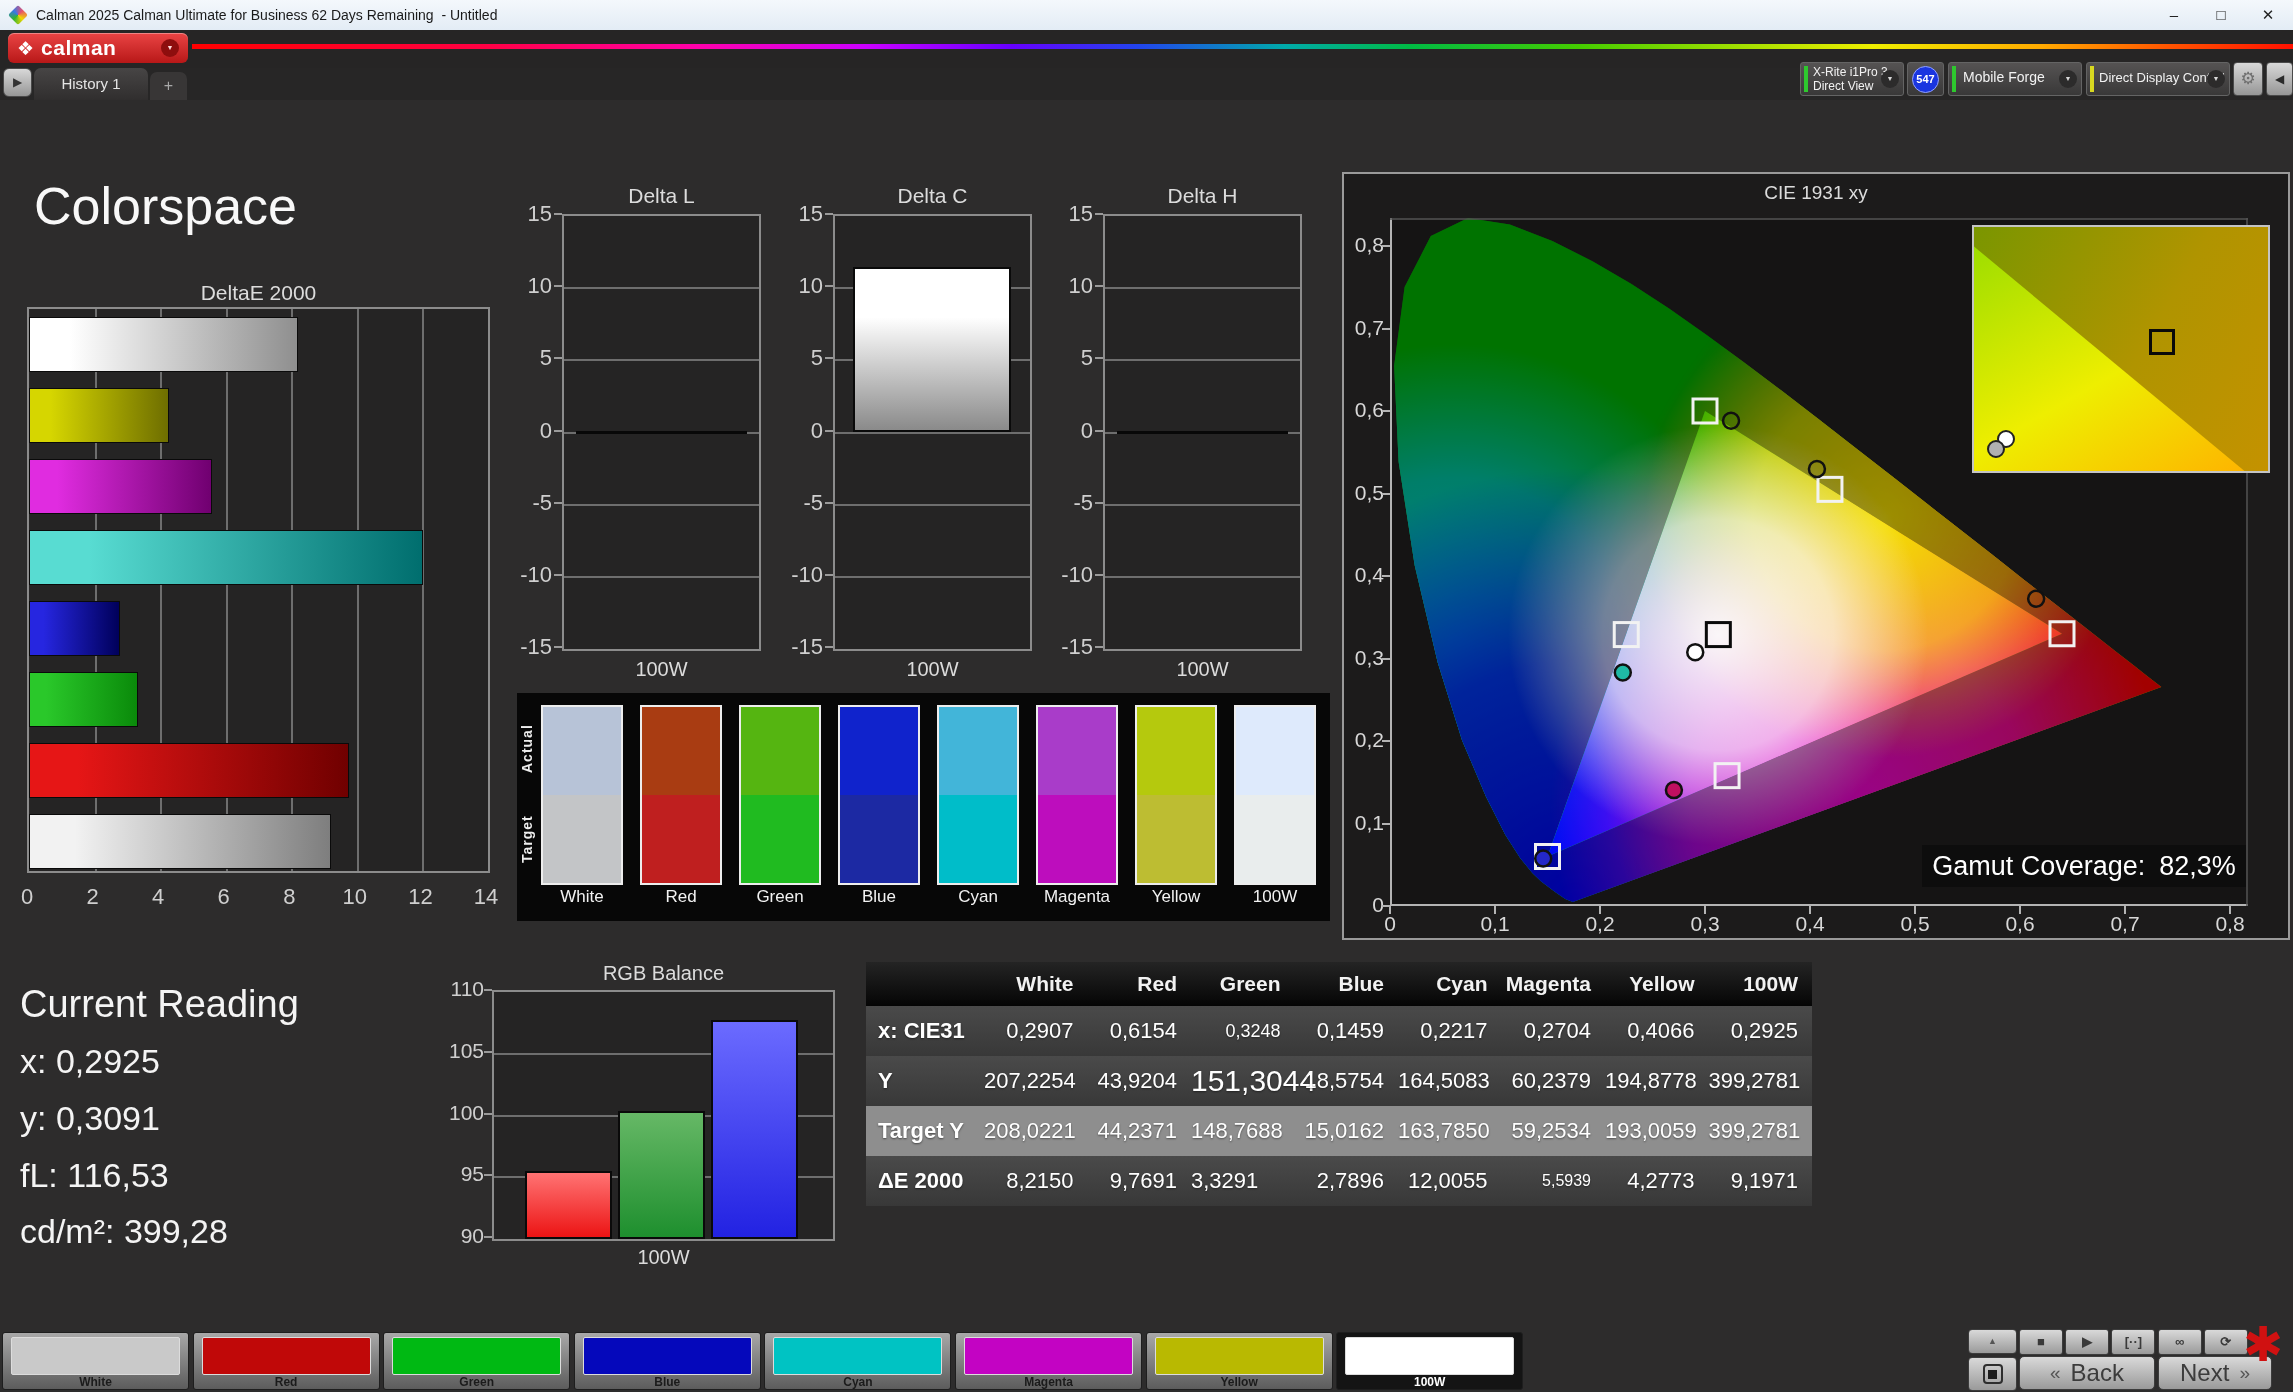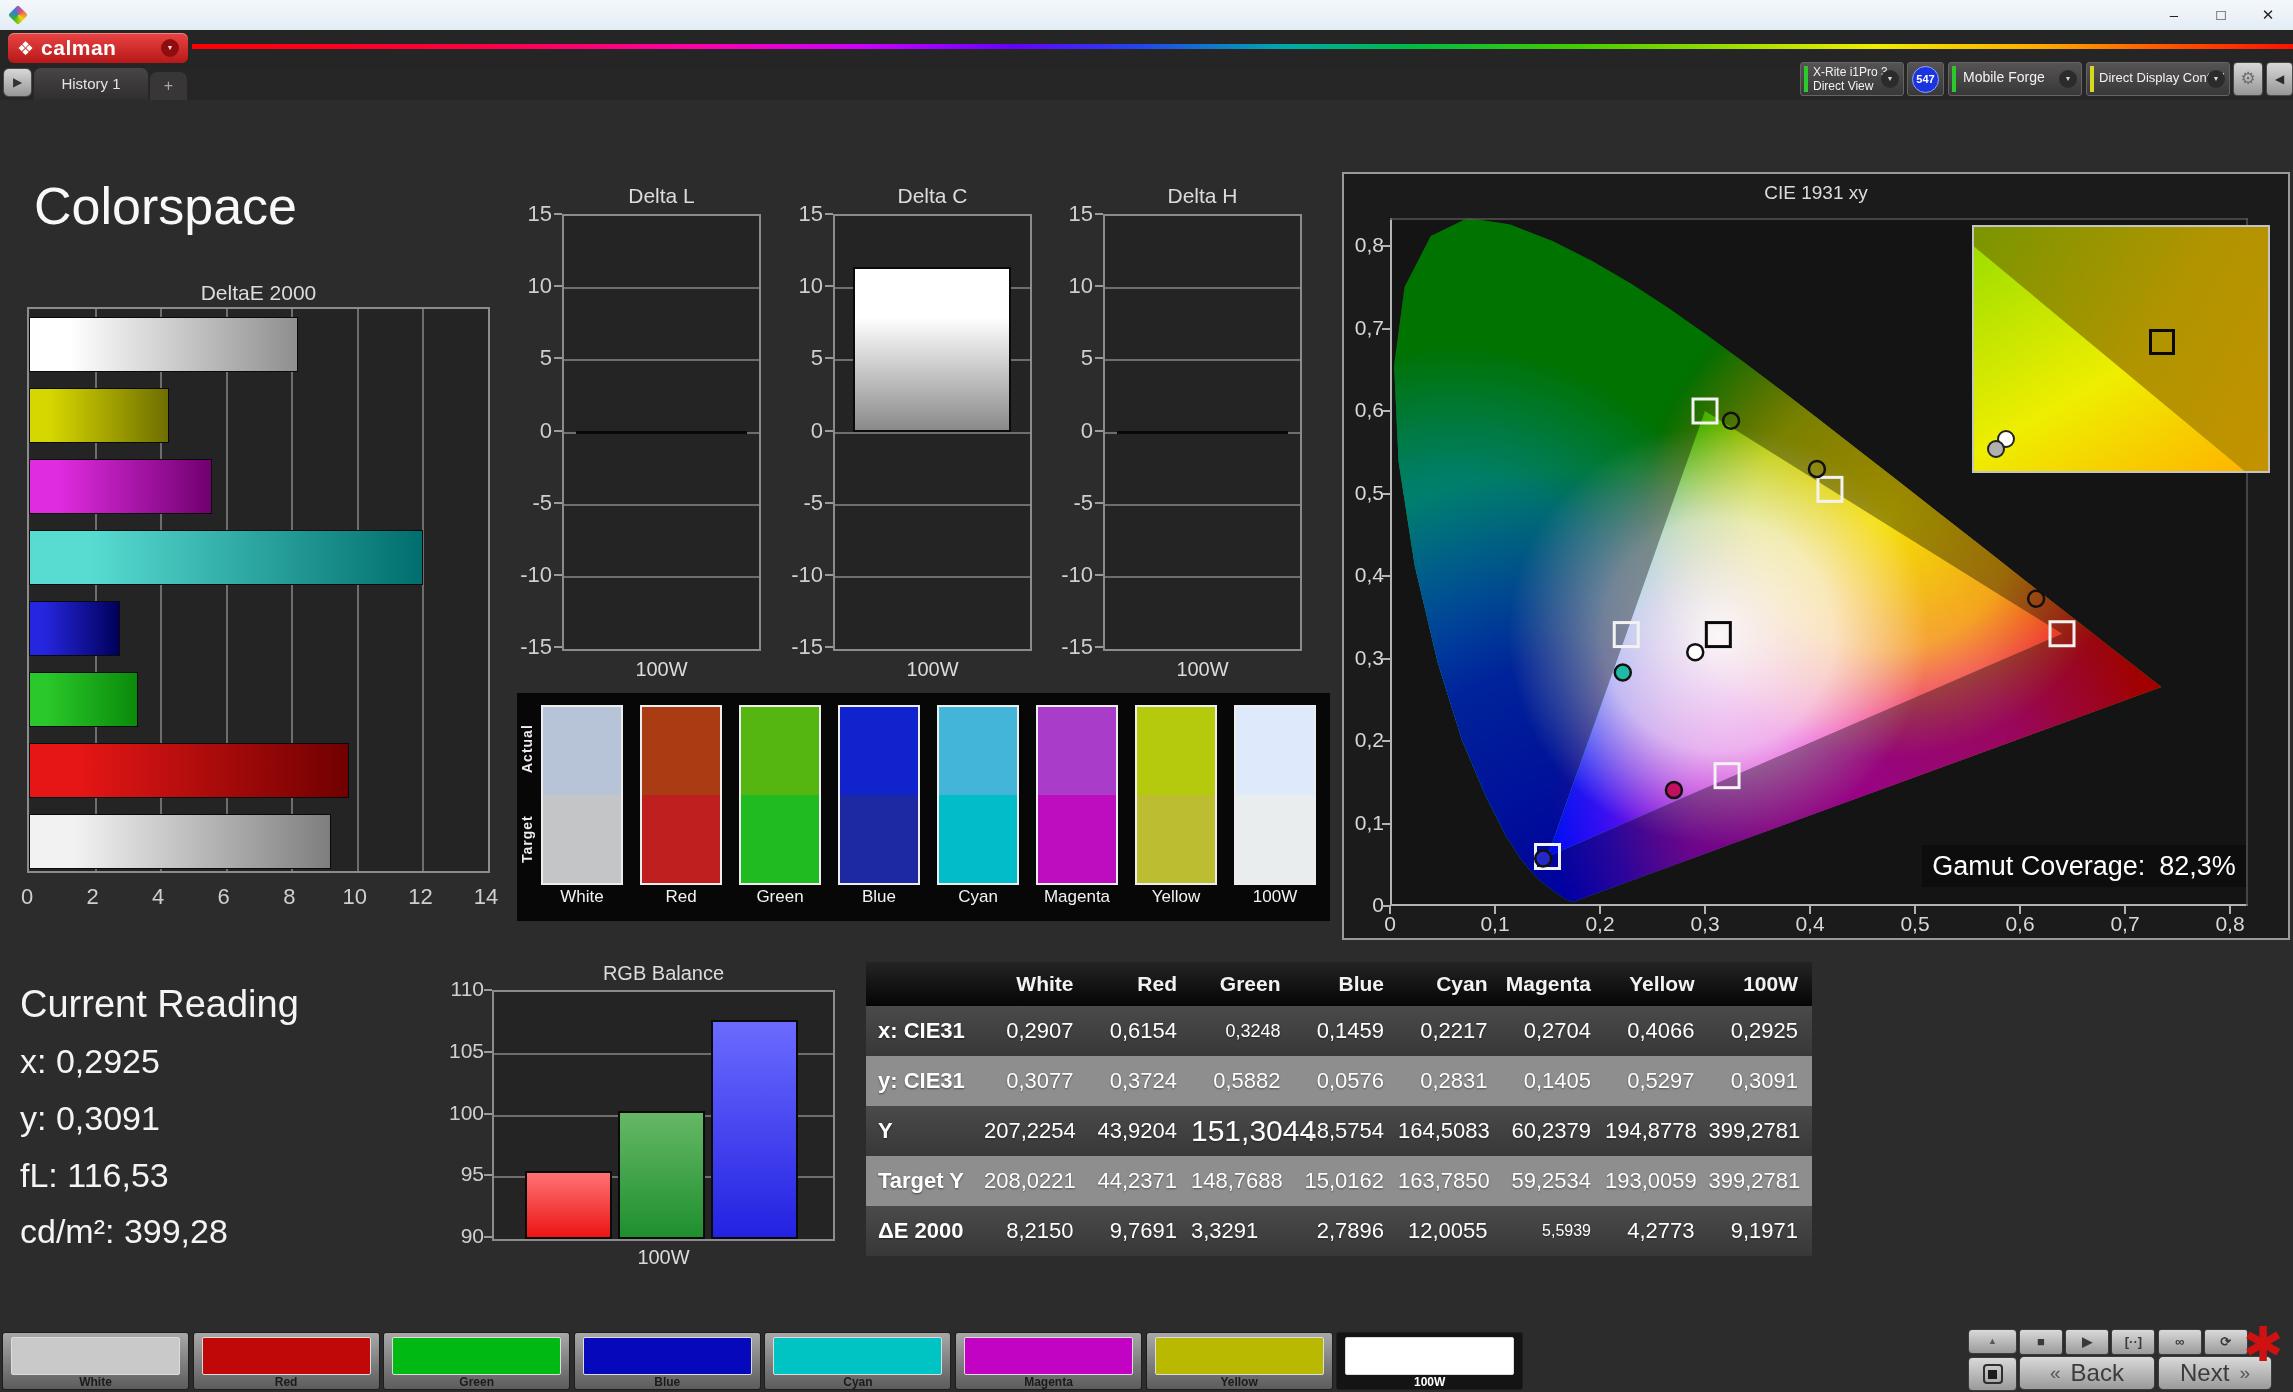--- a/index.html
+++ b/index.html
@@ -113,20 +113,21 @@
   #back-btn{left:2019px;width:136px;} #next-btn{left:2158px;width:114px;}
   .chev{font-size:19px;color:#555;}
 </style>
 </head>
 <body>
 
 <div id="app">
 
   <div id="titlebar">
     <span id="app-icon"></span>
+    <span id="window-title">Calman 2025 Calman Ultimate for Business 62 Days Remaining  - Untitled</span>
     <span class="win-btn" id="btn-min">–</span>
     <span class="win-btn" id="btn-max">□</span>
     <span class="win-btn" id="btn-close">✕</span>
   </div>
 
   <div id="header">
     <div id="brand-btn">
       <span id="brand-diamond">❖</span>
       <span id="brand-name">calman</span>
       <span id="brand-chevron">▼</span>
@@ -381,31 +382,20 @@
       <div style="display: flex; height: 50px; background: linear-gradient(rgb(74, 74, 74), rgb(56, 56, 56));">
         <div style="width: 118px; line-height: 50px; padding-left: 12px; box-sizing: border-box; font-size: 22px; font-weight: bold; color: rgb(255, 255, 255); text-shadow: rgba(0, 0, 0, 0.5) 0px 1px 2px;">x: CIE31</div>
         <div style="width: 103.5px; line-height: 50px; text-align: right; padding-right: 14px; box-sizing: border-box; font-size: 22px; color: rgb(255, 255, 255); text-shadow: rgba(0, 0, 0, 0.45) 0px 1px 2px;">0,2907</div>
         <div style="width: 103.5px; line-height: 50px; text-align: right; padding-right: 14px; box-sizing: border-box; font-size: 22px; color: rgb(255, 255, 255); text-shadow: rgba(0, 0, 0, 0.45) 0px 1px 2px;">0,6154</div>
         <div style="width: 103.5px; line-height: 50px; text-align: right; padding-right: 14px; box-sizing: border-box; font-size: 18px; color: rgb(255, 255, 255); text-shadow: rgba(0, 0, 0, 0.45) 0px 1px 2px;">0,3248</div>
         <div style="width: 103.5px; line-height: 50px; text-align: right; padding-right: 14px; box-sizing: border-box; font-size: 22px; color: rgb(255, 255, 255); text-shadow: rgba(0, 0, 0, 0.45) 0px 1px 2px;">0,1459</div>
         <div style="width: 103.5px; line-height: 50px; text-align: right; padding-right: 14px; box-sizing: border-box; font-size: 22px; color: rgb(255, 255, 255); text-shadow: rgba(0, 0, 0, 0.45) 0px 1px 2px;">0,2217</div>
         <div style="width: 103.5px; line-height: 50px; text-align: right; padding-right: 14px; box-sizing: border-box; font-size: 22px; color: rgb(255, 255, 255); text-shadow: rgba(0, 0, 0, 0.45) 0px 1px 2px;">0,2704</div>
         <div style="width: 103.5px; line-height: 50px; text-align: right; padding-right: 14px; box-sizing: border-box; font-size: 22px; color: rgb(255, 255, 255); text-shadow: rgba(0, 0, 0, 0.45) 0px 1px 2px;">0,4066</div>
         <div style="width: 103.5px; line-height: 50px; text-align: right; padding-right: 14px; box-sizing: border-box; font-size: 22px; color: rgb(255, 255, 255); text-shadow: rgba(0, 0, 0, 0.45) 0px 1px 2px;">0,2925</div>
-      </div>
-      <div style="display: flex; height: 50px; background: rgb(142, 142, 142);">
-        <div style="width: 118px; line-height: 50px; padding-left: 12px; box-sizing: border-box; font-size: 22px; font-weight: bold; color: rgb(255, 255, 255); text-shadow: rgba(0, 0, 0, 0.5) 0px 1px 2px;">y: CIE31</div>
-        <div style="width: 103.5px; line-height: 50px; text-align: right; padding-right: 14px; box-sizing: border-box; font-size: 22px; color: rgb(255, 255, 255); text-shadow: rgba(0, 0, 0, 0.45) 0px 1px 2px;">0,3077</div>
-        <div style="width: 103.5px; line-height: 50px; text-align: right; padding-right: 14px; box-sizing: border-box; font-size: 22px; color: rgb(255, 255, 255); text-shadow: rgba(0, 0, 0, 0.45) 0px 1px 2px;">0,3724</div>
-        <div style="width: 103.5px; line-height: 50px; text-align: right; padding-right: 14px; box-sizing: border-box; font-size: 22px; color: rgb(255, 255, 255); text-shadow: rgba(0, 0, 0, 0.45) 0px 1px 2px;">0,5882</div>
-        <div style="width: 103.5px; line-height: 50px; text-align: right; padding-right: 14px; box-sizing: border-box; font-size: 22px; color: rgb(255, 255, 255); text-shadow: rgba(0, 0, 0, 0.45) 0px 1px 2px;">0,0576</div>
-        <div style="width: 103.5px; line-height: 50px; text-align: right; padding-right: 14px; box-sizing: border-box; font-size: 22px; color: rgb(255, 255, 255); text-shadow: rgba(0, 0, 0, 0.45) 0px 1px 2px;">0,2831</div>
-        <div style="width: 103.5px; line-height: 50px; text-align: right; padding-right: 14px; box-sizing: border-box; font-size: 22px; color: rgb(255, 255, 255); text-shadow: rgba(0, 0, 0, 0.45) 0px 1px 2px;">0,1405</div>
-        <div style="width: 103.5px; line-height: 50px; text-align: right; padding-right: 14px; box-sizing: border-box; font-size: 22px; color: rgb(255, 255, 255); text-shadow: rgba(0, 0, 0, 0.45) 0px 1px 2px;">0,5297</div>
-        <div style="width: 103.5px; line-height: 50px; text-align: right; padding-right: 14px; box-sizing: border-box; font-size: 22px; color: rgb(255, 255, 255); text-shadow: rgba(0, 0, 0, 0.45) 0px 1px 2px;">0,3091</div>
       </div>
       <div style="display: flex; height: 50px; background: linear-gradient(rgb(74, 74, 74), rgb(56, 56, 56));">
         <div style="width: 118px; line-height: 50px; padding-left: 12px; box-sizing: border-box; font-size: 22px; font-weight: bold; color: rgb(255, 255, 255); text-shadow: rgba(0, 0, 0, 0.5) 0px 1px 2px;">Y</div>
         <div style="width: 103.5px; line-height: 50px; text-align: right; padding-right: 14px; box-sizing: border-box; font-size: 22px; color: rgb(255, 255, 255); text-shadow: rgba(0, 0, 0, 0.45) 0px 1px 2px;">207,2254</div>
         <div style="width: 103.5px; line-height: 50px; text-align: right; padding-right: 14px; box-sizing: border-box; font-size: 22px; color: rgb(255, 255, 255); text-shadow: rgba(0, 0, 0, 0.45) 0px 1px 2px;">43,9204</div>
         <div style="width: 103.5px; line-height: 50px; text-align: right; padding-right: 14px; box-sizing: border-box; font-size: 30px; color: rgb(255, 255, 255); text-shadow: rgba(0, 0, 0, 0.45) 0px 1px 2px;">151,3044</div>
         <div style="width: 103.5px; line-height: 50px; text-align: right; padding-right: 14px; box-sizing: border-box; font-size: 22px; color: rgb(255, 255, 255); text-shadow: rgba(0, 0, 0, 0.45) 0px 1px 2px;">18,5754</div>
         <div style="width: 103.5px; line-height: 50px; text-align: right; padding-right: 14px; box-sizing: border-box; font-size: 22px; color: rgb(255, 255, 255); text-shadow: rgba(0, 0, 0, 0.45) 0px 1px 2px;">164,5083</div>
         <div style="width: 103.5px; line-height: 50px; text-align: right; padding-right: 14px; box-sizing: border-box; font-size: 22px; color: rgb(255, 255, 255); text-shadow: rgba(0, 0, 0, 0.45) 0px 1px 2px;">60,2379</div>
         <div style="width: 103.5px; line-height: 50px; text-align: right; padding-right: 14px; box-sizing: border-box; font-size: 22px; color: rgb(255, 255, 255); text-shadow: rgba(0, 0, 0, 0.45) 0px 1px 2px;">194,8778</div>

